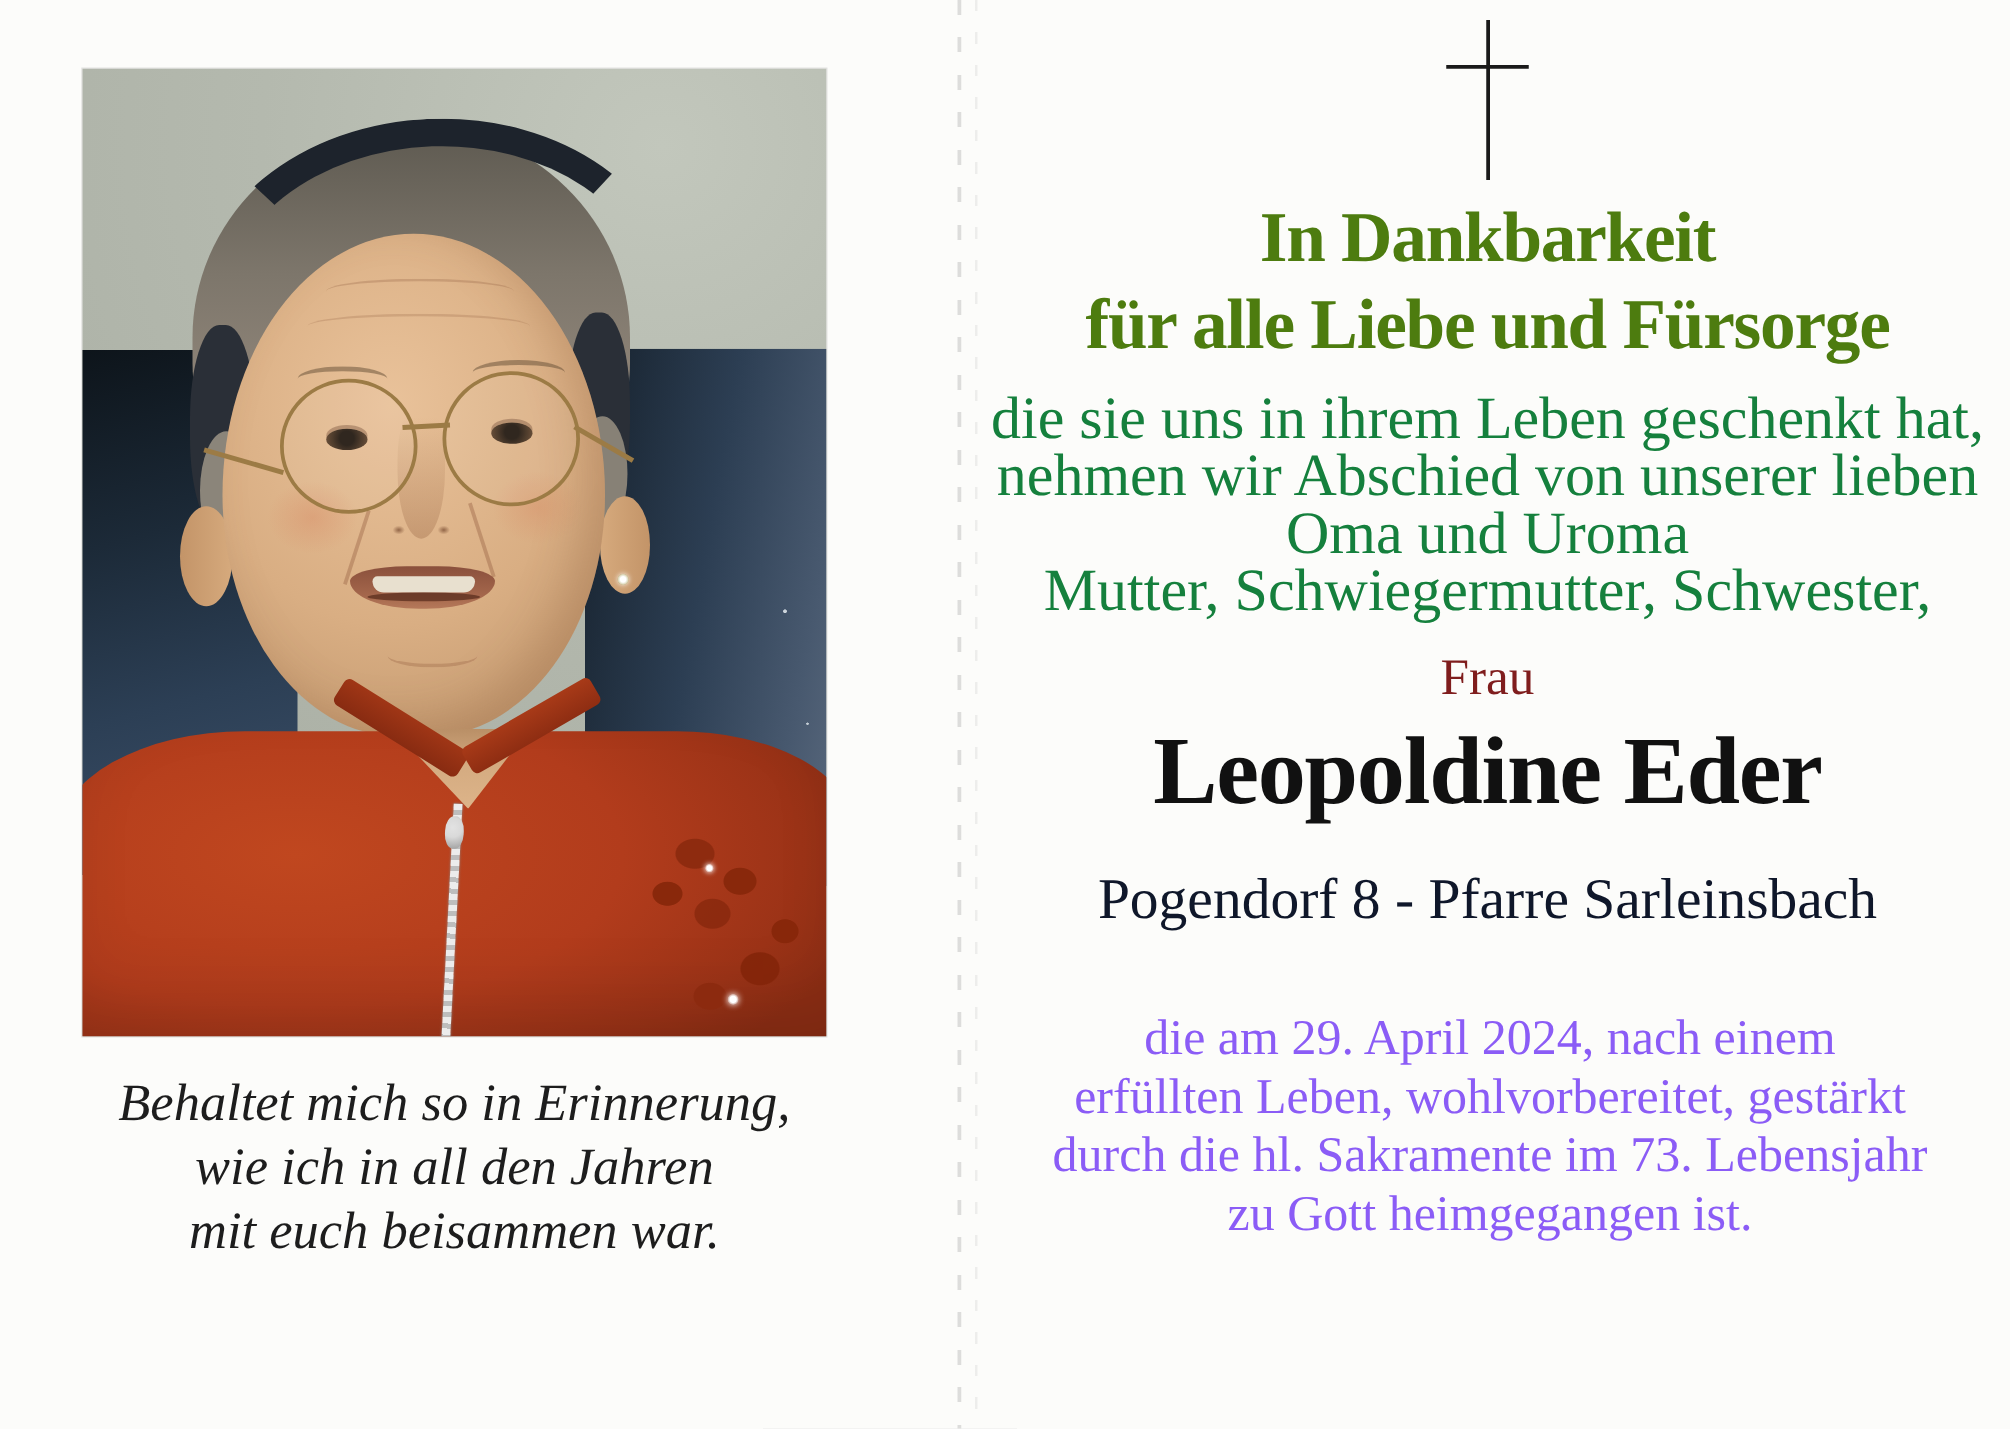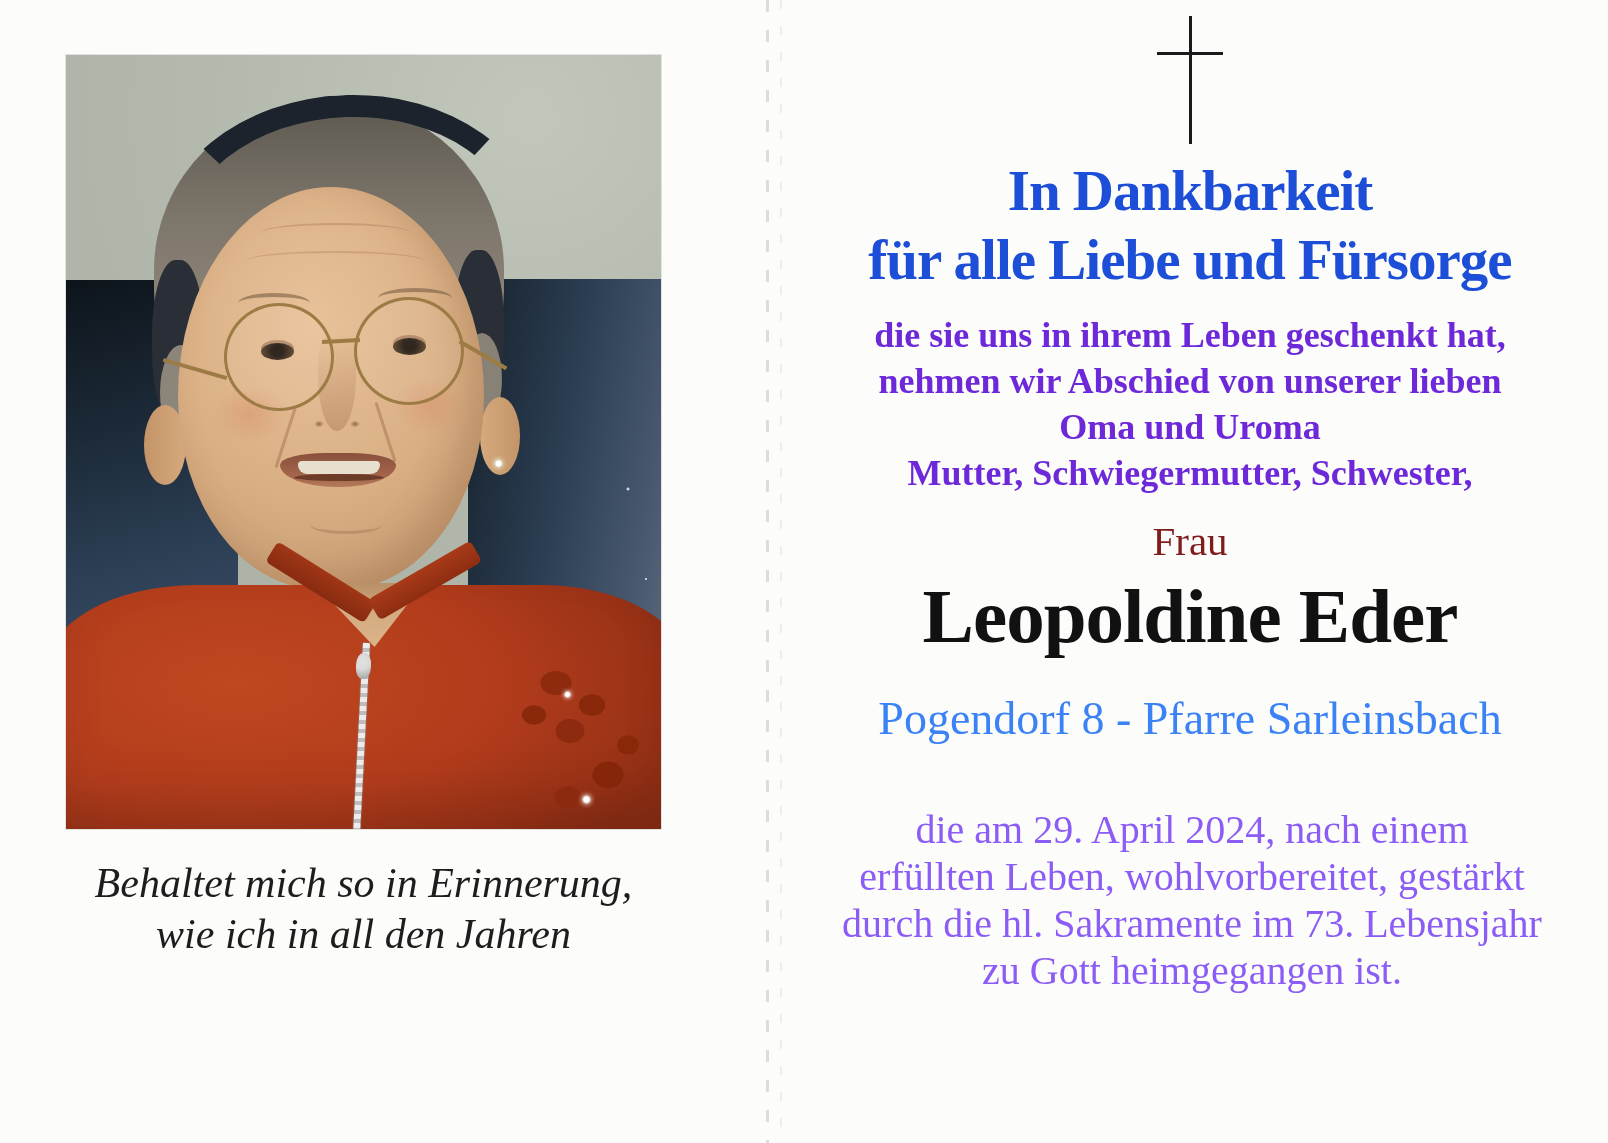--- a/index.html
+++ b/index.html
@@ -102,25 +102,25 @@
   .earring{left:428px;top:404px;width:9px;height:9px;border-radius:50%;
            background:radial-gradient(circle,#ffffff 35%,#cfc8a0 70%,rgba(255,255,255,0));box-shadow:0 0 4px rgba(255,255,255,.9);}
   
   .verse{position:absolute;left:66px;top:858px;width:595px;text-align:center;
          font-style:italic;font-size:42px;line-height:51px;color:#1d1d1d;}
   
   .rpanel{position:absolute;left:790px;top:0;width:800px;height:1143px;text-align:center;}
   .cross{position:absolute;left:0;right:0;top:16px;height:132px;}
   .cross .v{position:absolute;left:50%;top:0;width:3px;height:128px;margin-left:-1px;background:#1a1a1a;}
   .cross .h{position:absolute;left:50%;top:36px;width:66px;height:3px;margin-left:-33px;background:#1a1a1a;}
-  .title{position:absolute;left:0;right:0;top:156px;font-weight:bold;font-size:57px;line-height:69px;letter-spacing:-1px;color:#1d4ed8;}
-  .intro{position:absolute;left:0;right:0;top:312px;font-size:36px;line-height:46px;color:#6d28d9;font-weight:bold;}
+  .title{position:absolute;left:0;right:0;top:156px;font-weight:bold;font-size:57px;line-height:69px;letter-spacing:-1px;color:#4d7c0f;}
+  .intro{position:absolute;left:0;right:0;top:312px;font-size:48px;line-height:46px;color:#15803d;}
   .frau{position:absolute;left:0;right:0;top:517px;font-size:41px;color:#7f1d1d;}
   .name{position:absolute;left:0;right:0;top:572px;font-weight:bold;font-size:77px;letter-spacing:-1px;color:#111;}
-  .address{position:absolute;left:0;right:0;top:692px;font-size:46px;color:#3b82f6;}
+  .address{position:absolute;left:0;right:0;top:692px;font-size:46px;color:#0f172a;}
   .obit{position:absolute;left:4px;right:0;top:806px;font-size:40px;line-height:47px;color:#8b5cf6;}
 </style>
 </head>
 <body>
 
 <div class="page">
   <div class="fold"></div>
   <div class="fold2"></div>
 
   <div class="photo">
@@ -164,20 +164,21 @@
     <div class="zip-pull"></div>
     <div class="flowers"></div>
     <div class="sparkle1"></div>
     <div class="sparkle2"></div>
     <div class="earring"></div>
   </div>
 
   <div class="verse">
     <div>Behaltet mich so in Erinnerung,</div>
     <div>wie ich in all den Jahren</div>
+    <div>mit euch beisammen war.</div>
   </div>
 
   <div class="rpanel">
     <div class="cross">
       <span class="v"></span>
       <span class="h"></span>
     </div>
     <div class="title">
       <div>In Dankbarkeit</div>
       <div>für alle Liebe und Fürsorge</div>

